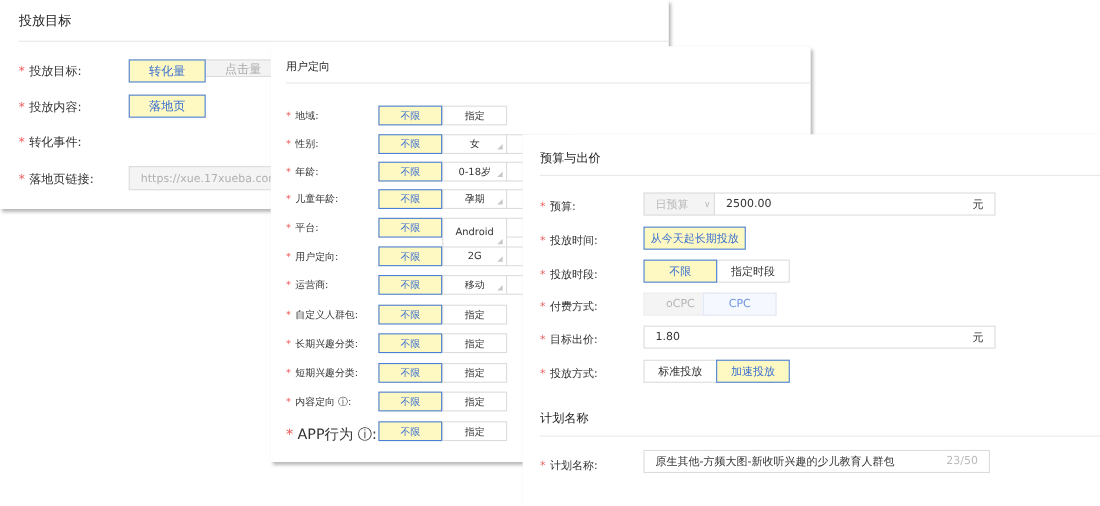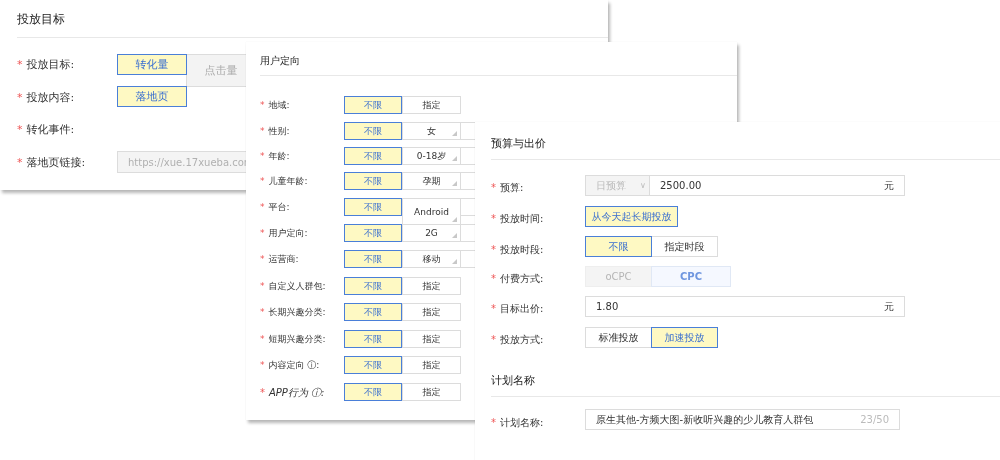--- a/index.html
+++ b/index.html
@@ -34,21 +34,21 @@
 <body>
 
 <div class="panel" style="left:0; top:0; width:608px; height:190px;">
   <div class="panel-title" style="left:17px; top:11px; font-size:12px;">投放目标</div>
   <div class="divider" style="left:17px; right:0; top:37px;"></div>
 
   <div class="label" style="left:17px; top:57px; font-size:11px;">
     <span class="req">*</span><span>投放目标:</span>
   </div>
   <div class="btn sel" style="left:117px; top:54px; width:70px; height:21px; font-size:11px;">转化量</div>
-  <div class="btn dis" style="left:186px; top:54px; width:70px; height:33px; font-size:11px; background:#f3f3f3; color:#aaa;">点击量</div>
+  <div class="btn dis" style="left:186px; top:54px; width:70px; height:16px; font-size:11px; background:#f3f3f3; color:#aaa;">点击量</div>
 
   <div class="label" style="left:17px; top:90px; font-size:11px;">
     <span class="req">*</span><span>投放内容:</span>
   </div>
   <div class="btn sel" style="left:117px; top:86px; width:70px; height:21px; font-size:11px;">落地页</div>
 
   <div class="label" style="left:17px; top:122px; font-size:11px;">
     <span class="req">*</span><span>转化事件:</span>
   </div>
 
@@ -161,21 +161,21 @@
     <div class="btn" style="left: 156px; top: 288px; width: 59px; height: 18px; font-size: 9px;">
       <span>指定</span>
     </div>
     <div class="label" style="left: 14px; top: 317px; font-size: 9px;"><span class="req">*</span><span>内容定向 ⓘ:</span></div>
     <div class="btn sel" style="left: 98px; top: 314px; width: 58px; height: 18px; font-size: 9px;">
       <span>不限</span>
     </div>
     <div class="btn" style="left: 156px; top: 314px; width: 59px; height: 18px; font-size: 9px;">
       <span>指定</span>
     </div>
-    <div class="label" style="left: 14px; top: 344px; font-size: 10px; font-style: italic;"><span class="req">*</span><span>APP行为 ⓘ:</span></div>
+    <div class="label" style="left: 14px; top: 344px; font-size: 13px;"><span class="req">*</span><span>APP行为 ⓘ:</span></div>
     <div class="btn sel" style="left: 98px; top: 341px; width: 58px; height: 18px; font-size: 9px;">
       <span>不限</span>
     </div>
     <div class="btn" style="left: 156px; top: 341px; width: 59px; height: 18px; font-size: 9px;">
       <span>指定</span>
     </div>
   </div>
 
 <div class="panel" style="left:475px; top:122px; width:525px; height:338px;">
   <div class="panel-title" style="left:16px; top:14px; font-size:11px;">预算与出价</div>
@@ -201,21 +201,21 @@
   <div class="label" style="left:16px; top:121px; font-size:10px;">
     <span class="req">*</span><span>投放时段:</span>
   </div>
   <div class="btn sel" style="left:110px; top:114px; width:67px; height:21px; font-size:10px;">不限</div>
   <div class="btn" style="left:176px; top:114px; width:67px; height:21px; font-size:10px;">指定时段</div>
 
   <div class="label" style="left:16px; top:150px; font-size:10px;">
     <span class="req">*</span><span>付费方式:</span>
   </div>
   <div class="btn dis" style="left:110px; top:144px; width:67px; height:21px; font-size:10px; border-color:#eee;">oCPC</div>
-  <div class="btn dis-sel" style="left:176px; top:144px; width:80px; height:21px; font-size:10px;font-weight:bold;">CPC</div>
+  <div class="btn dis-sel" style="left:164px; top:144px; width:67px; height:21px; font-size:10px;">CPC</div>
 
   <div class="label" style="left:16px; top:180px; font-size:10px;">
     <span class="req">*</span><span>目标出价:</span>
   </div>
   <div class="field" style="left:110px; top:174px; width:320px; height:21px; font-size:10px; color:#333;">
     <span>1.80</span>
     <span class="suffix">元</span>
   </div>
 
   <div class="label" style="left:16px; top:211px; font-size:10px;">

